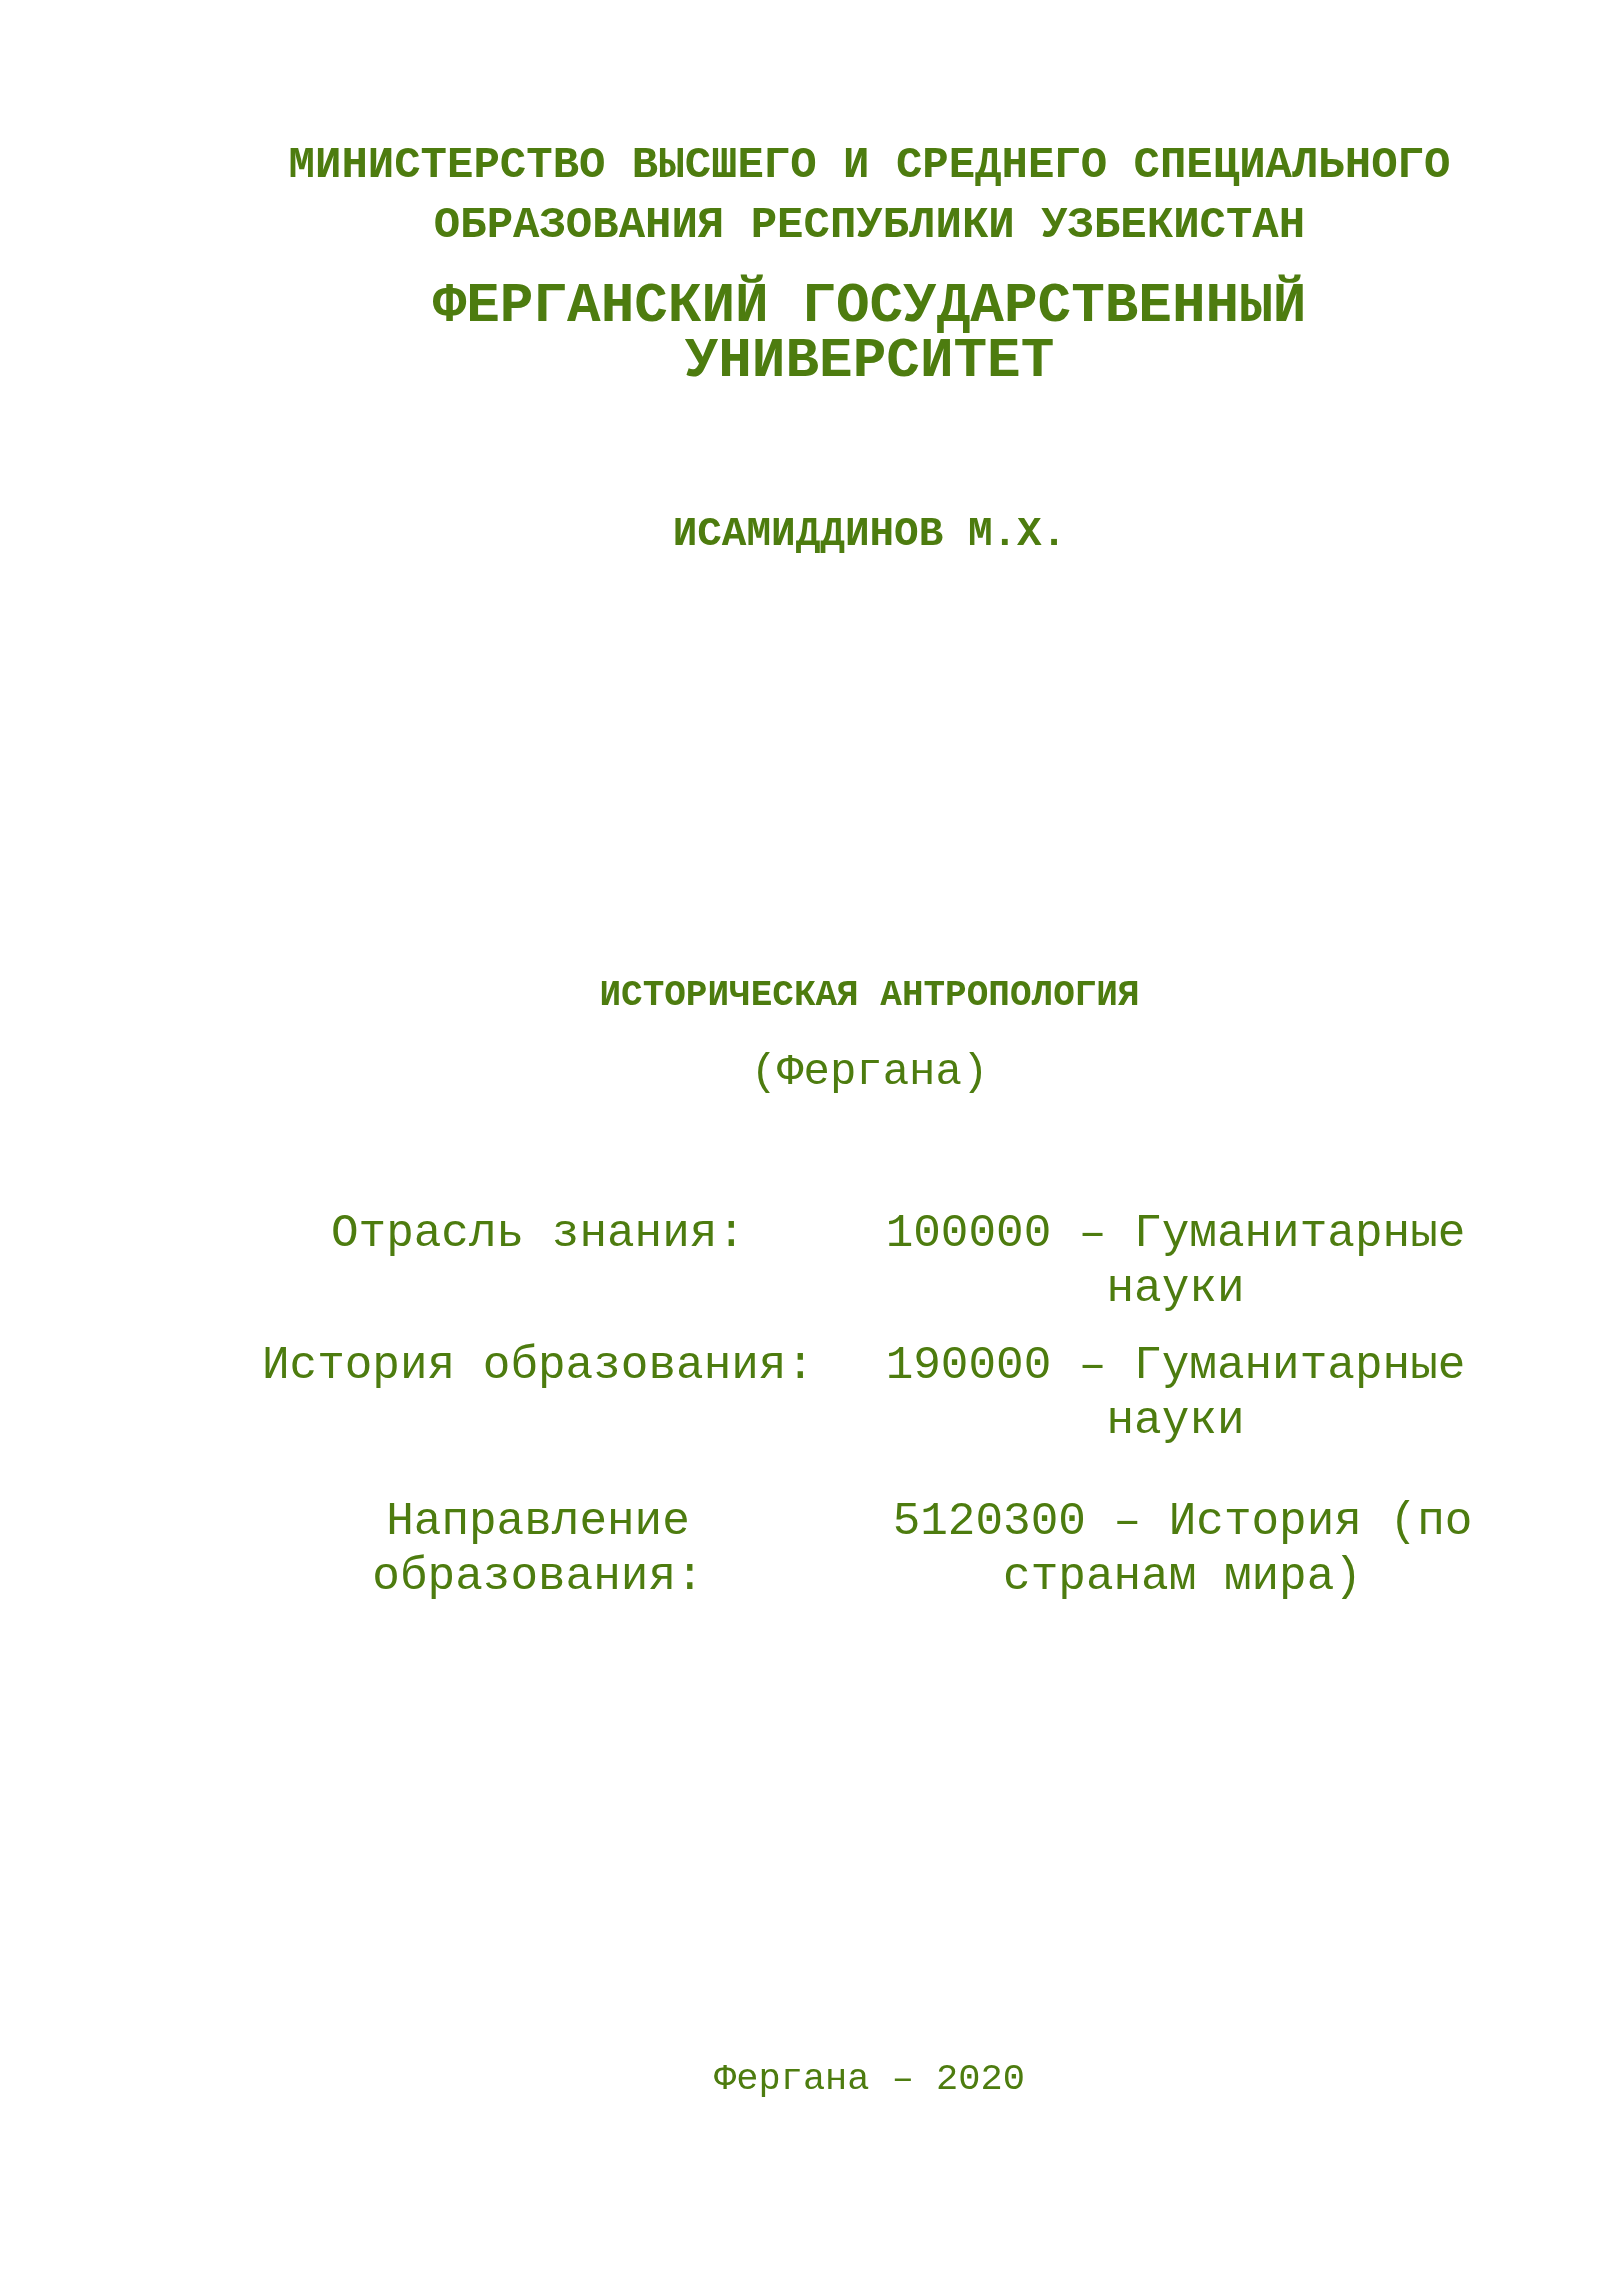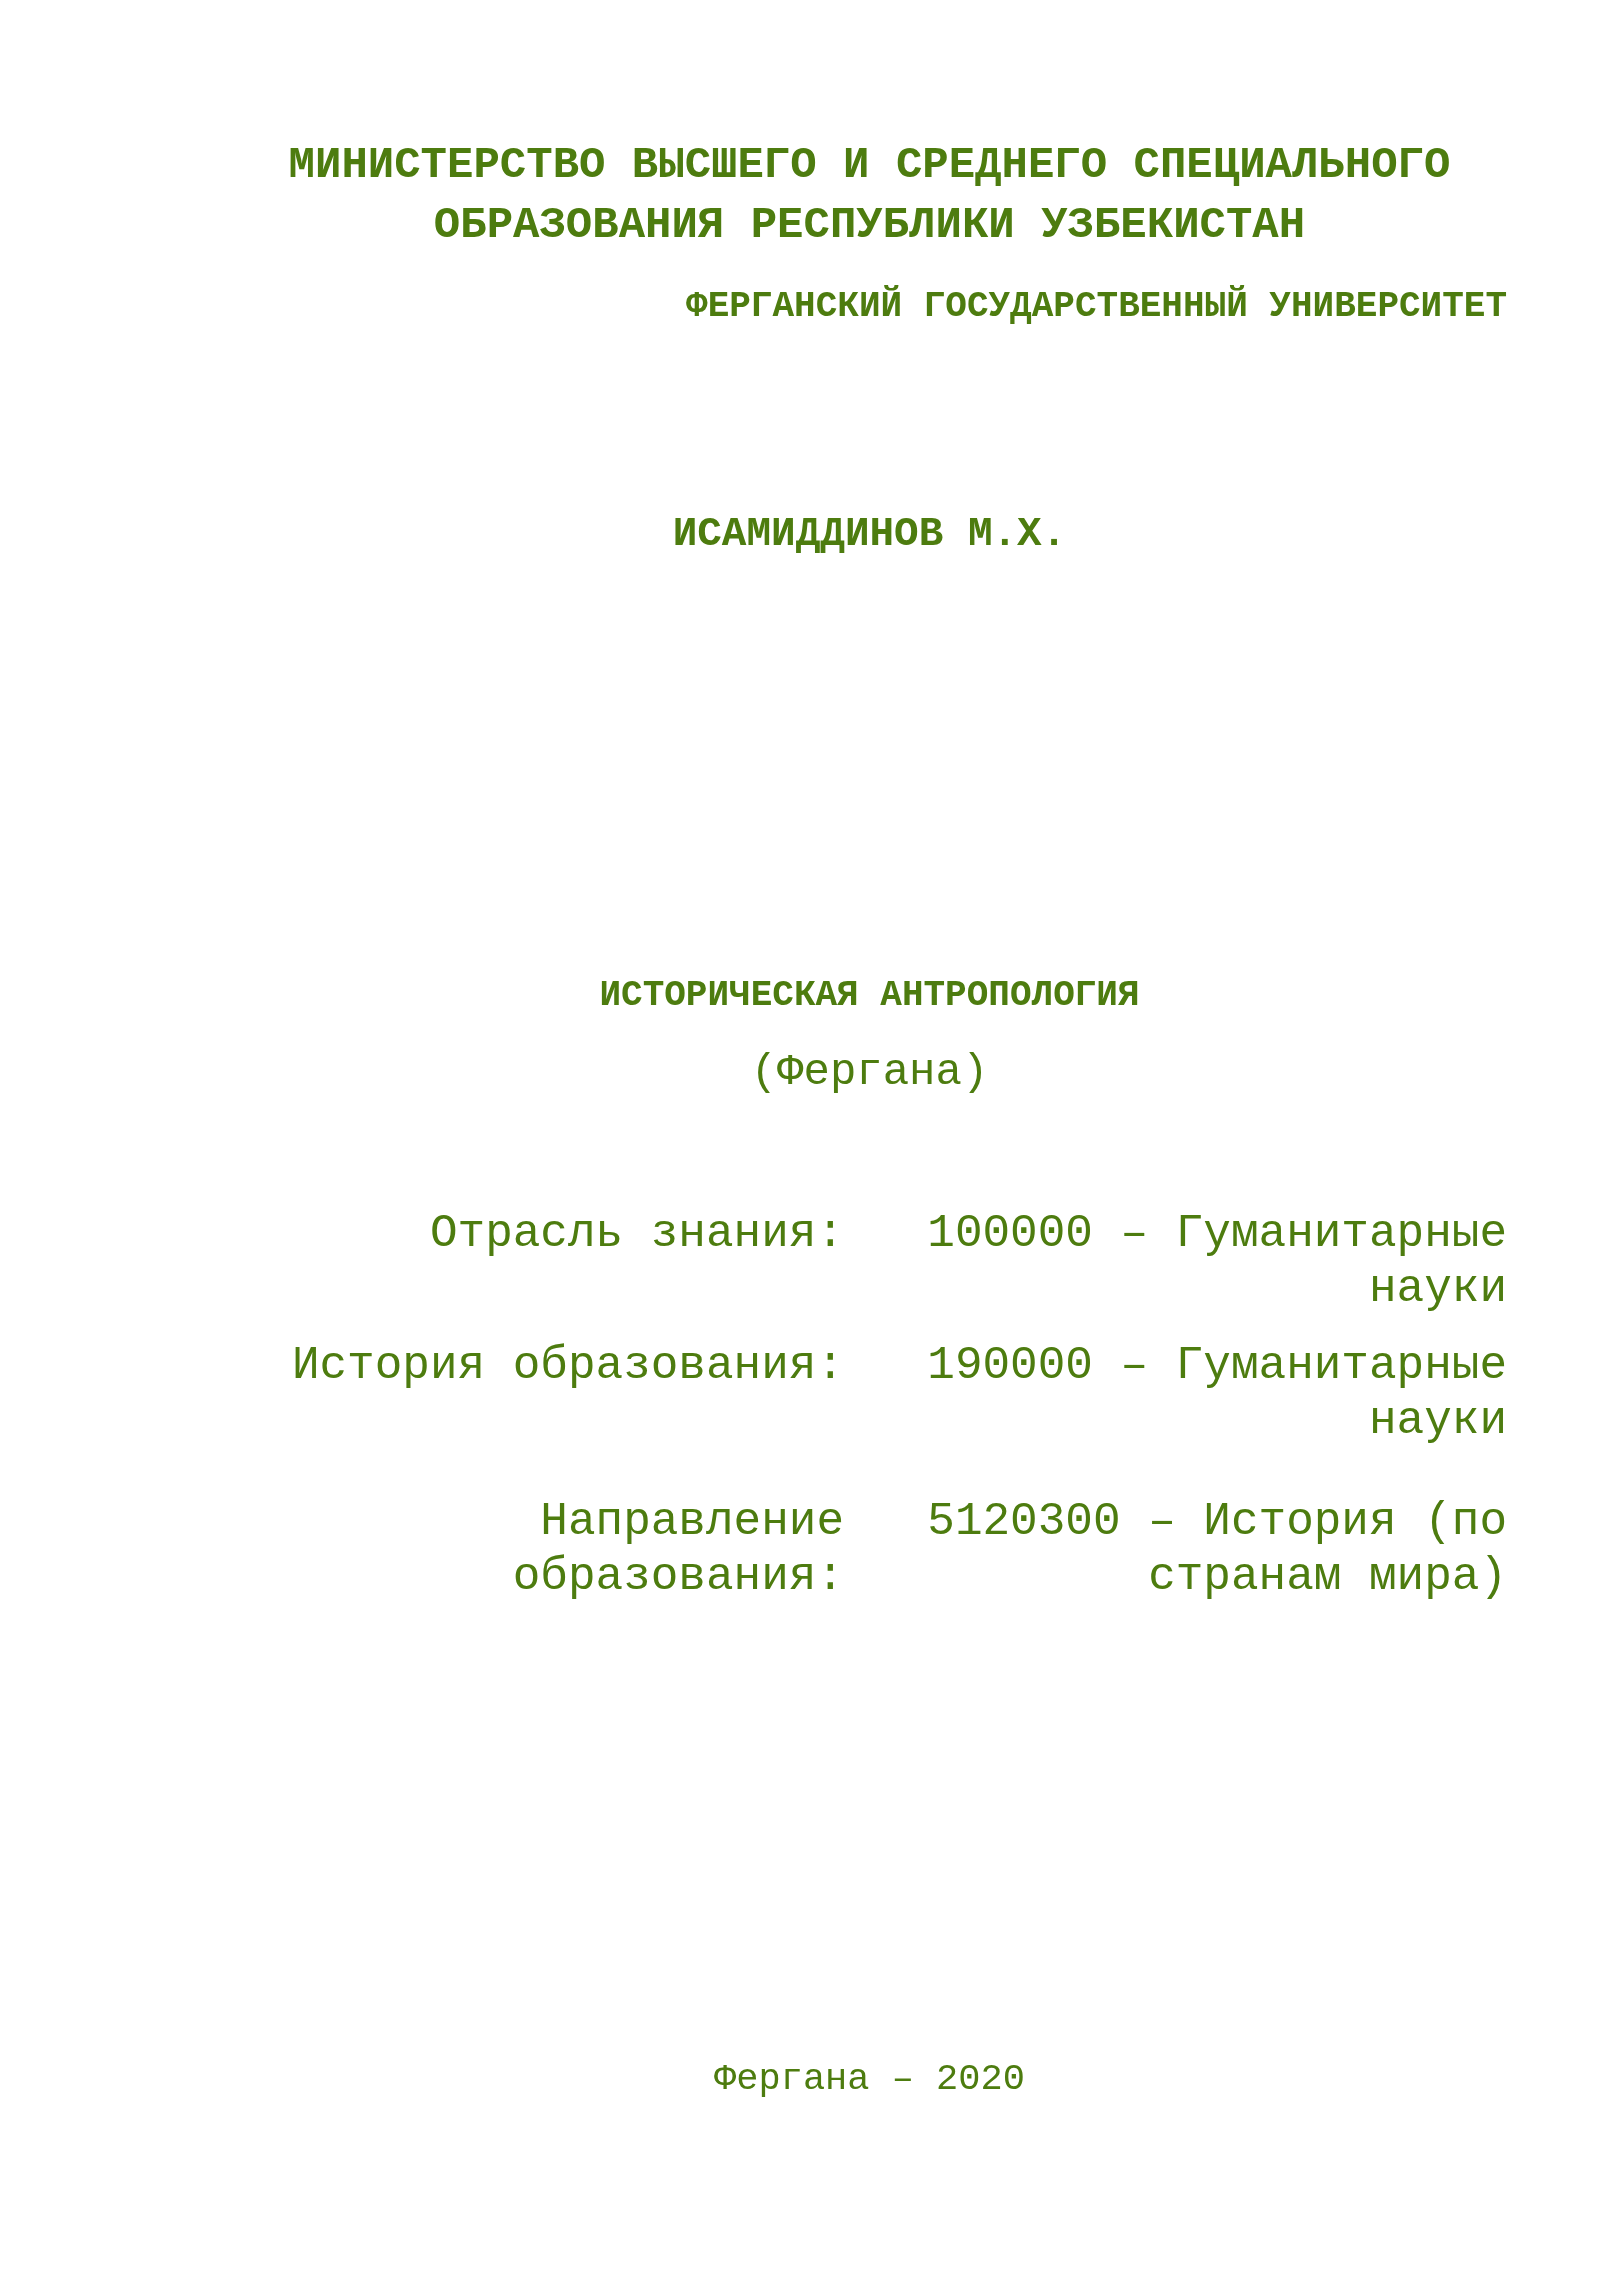--- a/index.html
+++ b/index.html
@@ -24,24 +24,23 @@
     text-align: center;
   }
   .ministry {
     top: 135px;
     font-size: 44px;
     font-weight: bold;
     line-height: 60px;
   }
   .university {
     top: 279px;
-    font-size: 36px;
+    font-size: 56px;
     font-weight: bold;
     line-height: 55px;
-    text-align: right;
   }
   .author {
     top: 510px;
     font-size: 41px;
     font-weight: bold;
     line-height: 49px;
   }
   .doc-title {
     top: 970px;
     font-size: 36px;
@@ -49,21 +48,21 @@
     line-height: 52px;
   }
   .doc-subtitle {
     top: 1046px;
     font-size: 44px;
     font-weight: normal;
     line-height: 52px;
   }
   .details {
     top: 1207px;
-    text-align: right;
+    text-align: center;
     font-size: 46px;
     line-height: 55px;
   }
   .detail-row {
     display: flex;
     align-items: baseline;
     margin-bottom: 22px;
   }
   .detail-label {
     width: 612px;

